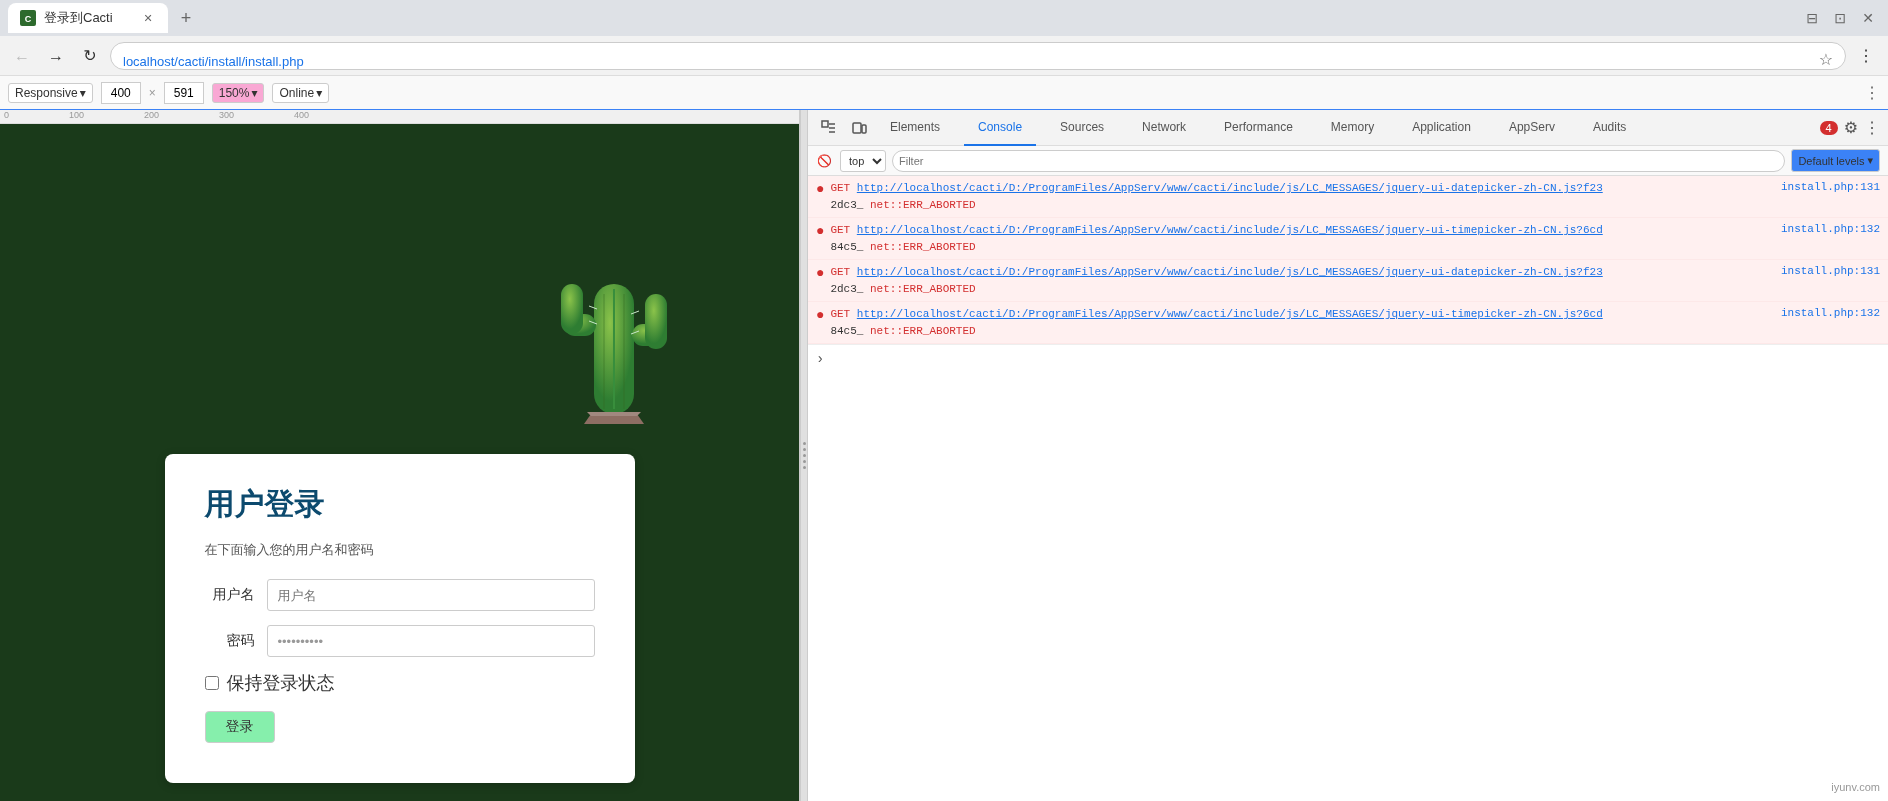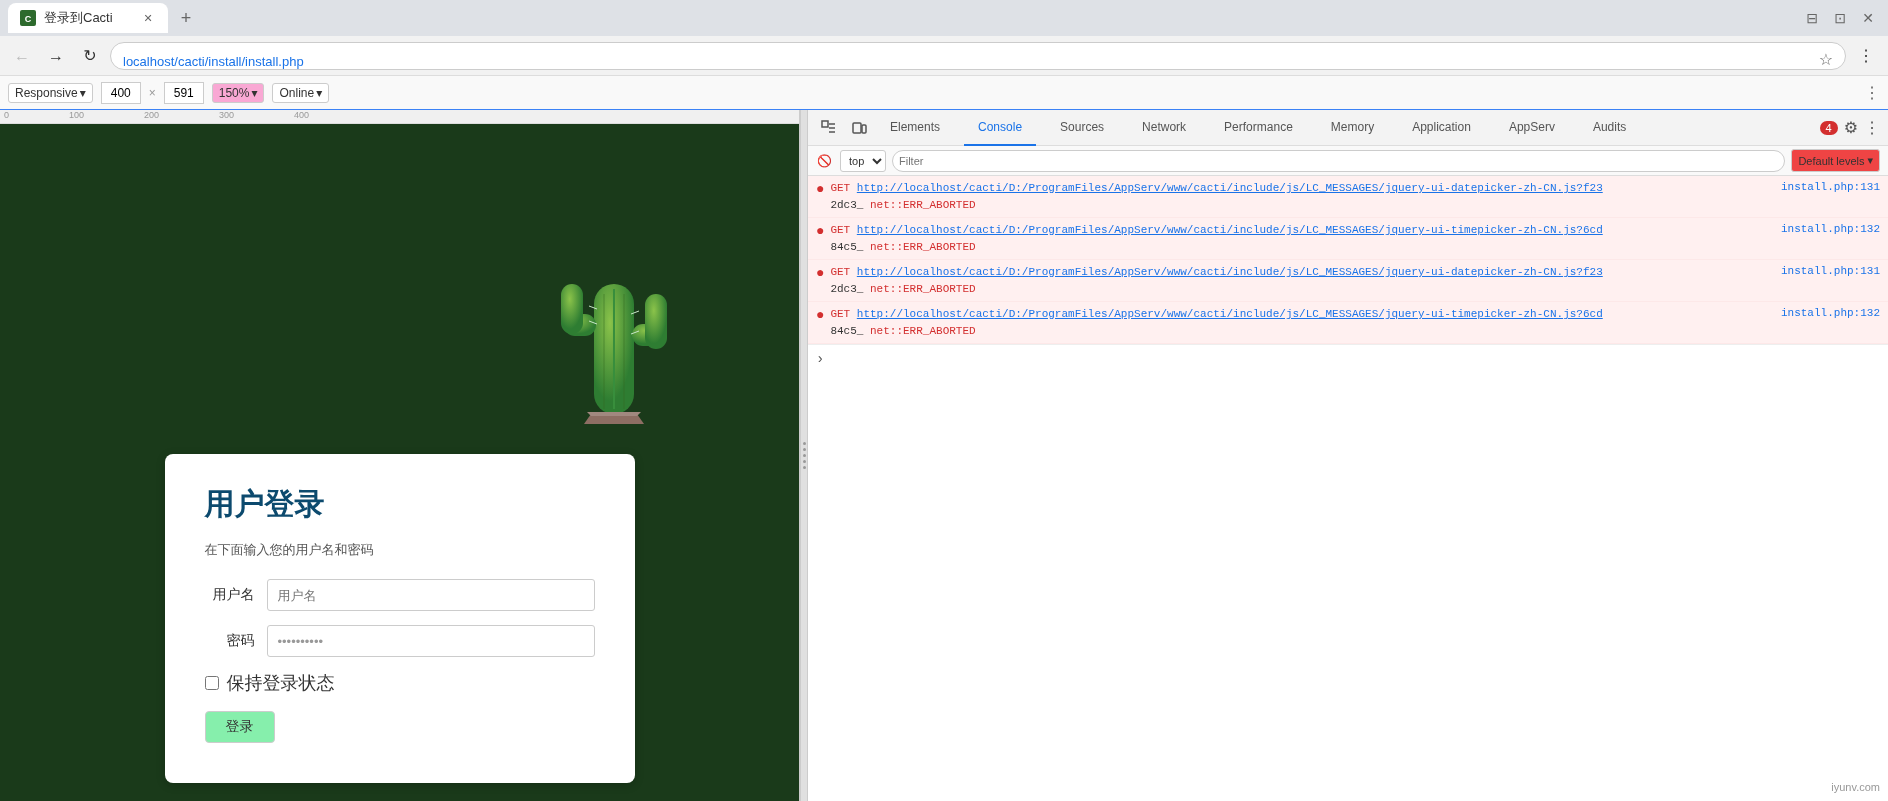--- a/index.html
+++ b/index.html
@@ -73,21 +73,21 @@
     .devtools-tab.active { color: #1a73e8; border-bottom: 2px solid #1a73e8; }
     .devtools-right { margin-left: auto; display: flex; align-items: center; gap: 6px; }
     .error-badge { background: #d32f2f; color: white; border-radius: 10px; padding: 1px 6px; font-size: 11px; }
     .devtools-settings { color: #555; font-size: 16px; cursor: pointer; }
 
     
     .console-toolbar { display: flex; align-items: center; background: #f9f9f9; border-bottom: 1px solid #ddd; height: 30px; padding: 0 8px; gap: 6px; }
     .clear-btn { width: 18px; height: 18px; display: flex; align-items: center; justify-content: center; color: #666; cursor: pointer; }
     .console-select { height: 22px; border: 1px solid #ccc; border-radius: 3px; font-size: 11px; padding: 0 4px; color: #333; background: #fff; }
     .filter-input { flex: 1; height: 22px; border: 1px solid #ccc; border-radius: 11px; padding: 0 6px; font-size: 11px; color: #333; }
-    .default-levels { display: flex; align-items: center; gap: 3px; font-size: 11px; color: #333; padding: 4px 6px; border: 1px solid #ccc; border-radius: 3px; background: #ef4444; cursor: pointer; }
+    .default-levels { display: flex; align-items: center; gap: 3px; font-size: 11px; color: #333; padding: 4px 6px; border: 1px solid #ccc; border-radius: 3px; background: #3b82f6; cursor: pointer; }
 
     
     .console-content { flex: 1; overflow-y: auto; font-family: 'Consolas', 'Courier New', monospace; font-size: 11px; }
     .console-entry { display: flex; align-items: flex-start; border-bottom: 1px solid #fde8e8; padding: 4px 8px; background: #fff0f0; min-height: 28px; }
     .error-dot { color: #d32f2f; font-size: 14px; margin-right: 6px; margin-top: 1px; flex-shrink: 0; }
     .console-text { flex: 1; color: #333; line-height: 1.5; word-break: break-all; }
     .console-text .method { color: #d32f2f; }
     .console-text .url { color: #1a73e8; text-decoration: underline; cursor: pointer; }
     .console-text .error-msg { color: #d32f2f; }
     .console-prompt { display: flex; align-items: center; padding: 6px 8px; gap: 6px; border-top: 1px solid #eee; }

